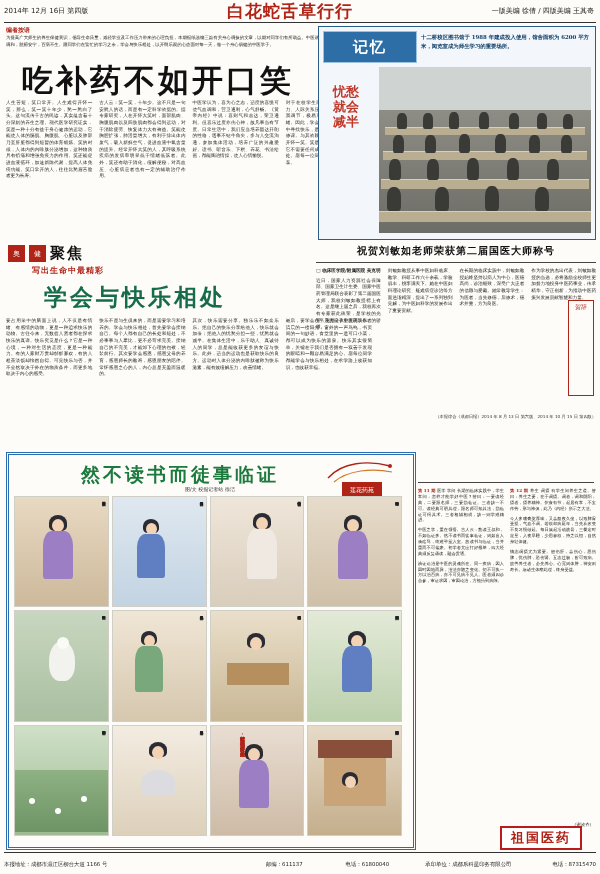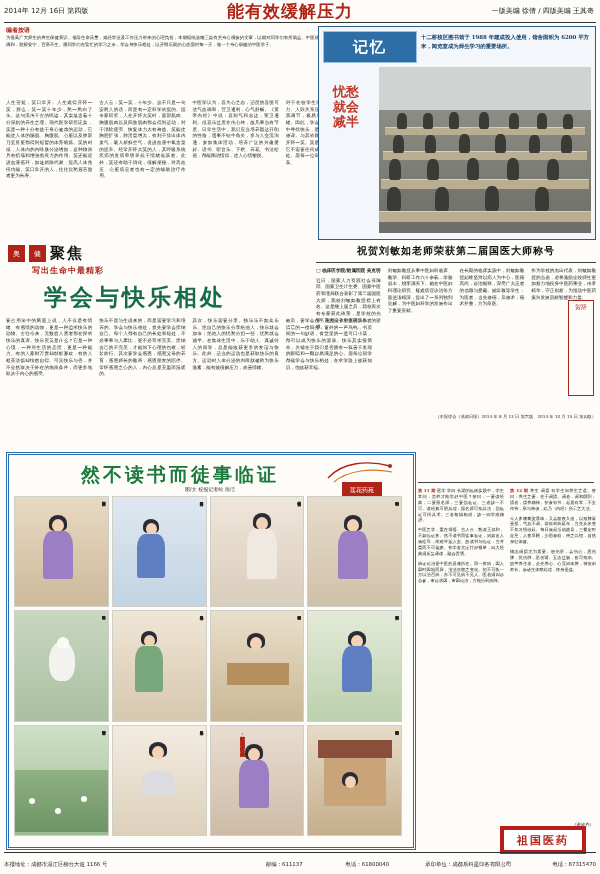--- a/index.html
+++ b/index.html
@@ -196,22 +196,22 @@
   .art3-rule{position:absolute;left:418px;top:482px;width:176px;height:1px;background:#444;}
   .art3{position:absolute;left:418px;top:488px;width:178px;height:330px;
         display:flex;gap:6px;}
   .art3 .col{flex:1;}
   .sec-label{font-weight:bold;color:#b02418;}
   .art3-credit{position:absolute;left:418px;top:822px;width:176px;
       text-align:right;font-size:4.4px;color:#333;}
 
   .bookseal{
     position:absolute;left:500px;top:826px;width:78px;height:20px;
-    border:4px solid #b91c1c;color:#b02418;display:flex;align-items:center;
-    justify-content:center;font-size:11px;font-weight:bold;
+    border:2px solid #b91c1c;color:#b02418;display:flex;align-items:center;
+    justify-content:center;font-size:13px;font-weight:bold;
     font-family:"DejaVu Serif",serif;letter-spacing:2px;background:#fff;
   }
 
   
   .footer-rule{position:absolute;left:4px;top:852px;right:4px;height:1px;background:#333;}
   .footer{
     position:absolute;left:4px;top:856px;right:4px;height:16px;
     display:flex;align-items:center;font-size:5.4px;color:#222;
   }
   .footer .f1{width:46%;}
@@ -220,30 +220,31 @@
   .footer .f4{width:18%;}
   .footer .f5{width:12%;text-align:right;}
 </style>
 </head>
 <body>
 
 <div class="page">
 
   <div class="masthead">
     <div class="mh-left">2014年 12月 16日  第四版</div>
-    <div class="mh-title">能有效缓解压力</div>
+    <div class="mh-title">白花蛇舌草行行</div>
     <div class="mh-right">一版美编  徐倩 / 四版美编  王其奇</div>
   </div>
   <div class="rule" style="top:22px;"></div>
 
   <div class="note-box">
     <div class="note-label">编者按语</div>
     <div class="note-body">为提高广大师生的养生保健意识，倡导生命质量，减轻学业及工作压力带来的心理负担，本期报纸选编三篇有关身心调摄的文章，以期对同学们有所助益。中医讲形神合一，情志舒畅则气血调和，脏腑安宁，百病不生。愿同学们在繁忙的学习之余，学会与快乐相处，以开朗乐观的心态面对每一天，做一个身心俱健的中医学子。</div>
   </div>
 
+  <div class="headline1">吃补药不如开口笑</div>
 
   <div class="art1">
     <div class="col ctext">人生苦短，笑口常开。人生难得开怀一笑，那么，笑一笑十年少，愁一愁白了头。这句流传千古的民谚，其实蕴含着十分深刻的养生之理。现代医学研究证实，笑是一种十分有益于身心健康的运动，它能使人体的膈肌、胸腹肌、心脏以及肺部乃至肝脏都得到短暂的体育锻炼。笑的时候，人体内的内啡肽分泌增加，这种物质具有镇痛和增强免疫力的作用。笑还能促进血液循环，加速新陈代谢，提高人体免疫功能。笑口常开的人，往往比愁眉苦脸者更为长寿。</div>
     <div class="col ctext">古人云：笑一笑，十年少。这不只是一句安慰人的话，而是有一定科学依据的。据专家研究，人在开怀大笑时，面部肌肉、胸腹肌肉以及四肢肌肉都会得到运动，对于消除疲劳、恢复体力大有裨益。笑能使胸腔扩张，肺活量增大，有利于排出体内废气，吸入新鲜空气，促进血液中氧含量的提升。经常开怀大笑的人，其呼吸系统疾病的发病率明显低于情绪低落者。此外，笑还有助于消化，缓解便秘，对高血压、心脏病患者也有一定的辅助治疗作用。</div>
     <div class="col ctext">中医学认为，喜为心之志，适度的喜悦可使气血调和，营卫通利，心气舒畅。《黄帝内经》中说：喜则气和志达，荣卫通利。但喜乐过度亦伤心神，故凡事当有节度。日常生活中，我们应当培养豁达开朗的性格，遇事不钻牛角尖，多与人交流沟通，参加集体活动，培养广泛的兴趣爱好。读书、听音乐、下棋、养花、书法绘画，都能陶冶情操，使人心情愉悦。</div>
     <div class="col ctext">对于在校学生而言，学业压力、就业压力、人际关系压力常常并存。若不善于自我调节，极易产生焦虑、抑郁等不良情绪。因此，学会给自己减压，学会在生活中寻找快乐，是每一位同学都应掌握的必修课。与其依赖各种补品补药，不如每天开怀一笑。笑是最廉价也最有效的良药，它不需要任何成本，却能带给人无穷的益处。愿每一位同学都能笑口常开，身心康泰。</div>
   </div>
 
   <div class="focusblk">
     <div class="focus-row">

